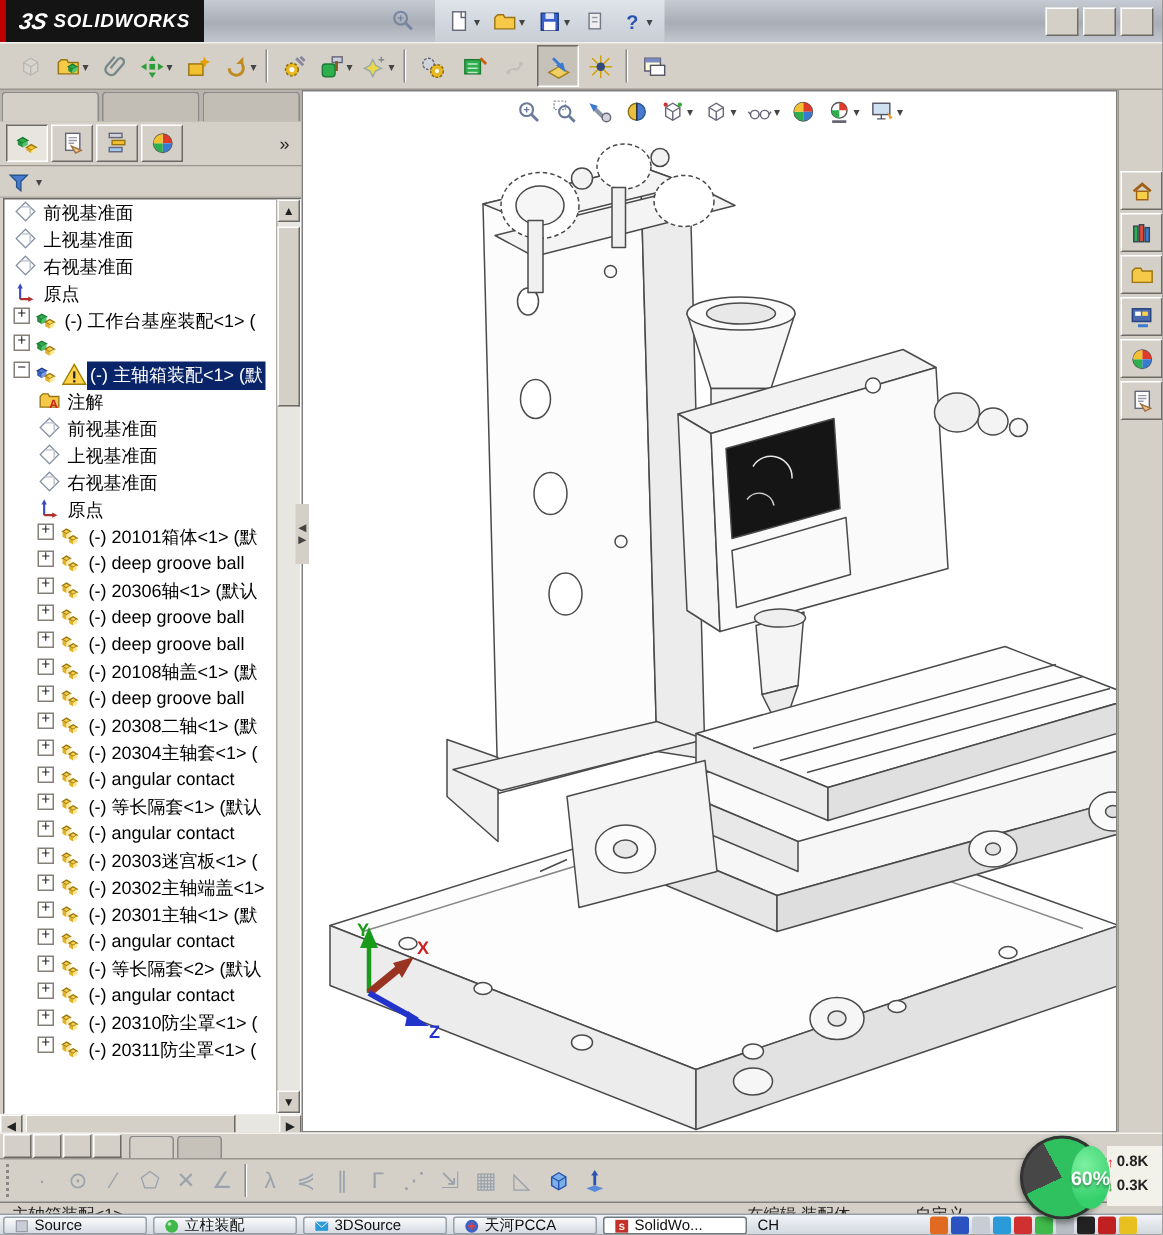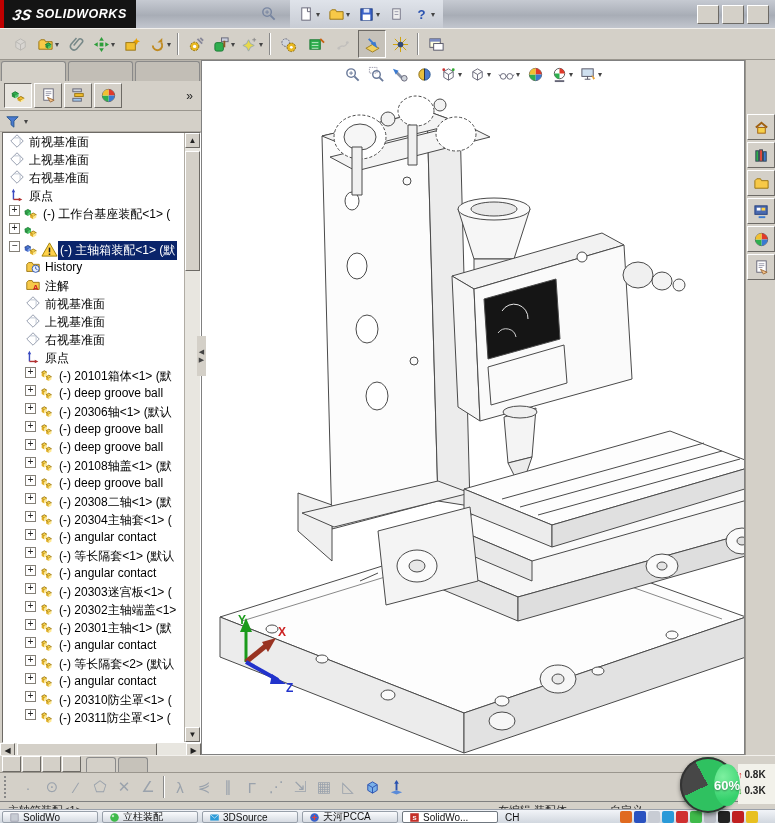--- a/index.html
+++ b/index.html
@@ -514,33 +514,20 @@
               </svg>
             </span>
             <span class="tlabel">(-) 主轴箱装配&lt;1&gt; (默</span>
           </div>
           <div class="trow lvl1">
             <span class="indent"></span>
 
             <span class="ticon">
               <svg width="17" height="17" viewBox="0 0 18 18">
                 <path d="M2 6l2-2h4l1 2h7v8H2z" fill="#f7c948" stroke="#9a7410"></path>
-                <circle cx="12" cy="11" r="4" fill="#e8f0ff" stroke="#2a52b0"></circle>
-                <path d="M12 8.5V11l2 1" stroke="#2a52b0" fill="none"></path>
-              </svg>
-            </span>
-
-            <span class="tlabel">History</span>
-          </div>
-          <div class="trow lvl1">
-            <span class="indent"></span>
-
-            <span class="ticon">
-              <svg width="17" height="17" viewBox="0 0 18 18">
-                <path d="M2 6l2-2h4l1 2h7v8H2z" fill="#f7c948" stroke="#9a7410"></path>
                 <text x="12" y="14.5" font-size="9" font-weight="bold" fill="#c22" text-anchor="middle">A</text>
               </svg>
             </span>
 
             <span class="tlabel">注解</span>
           </div>
           <div class="trow lvl1">
             <span class="indent"></span>
 
             <span class="ticon">
@@ -1323,21 +1310,21 @@
 
   <div id="taskbar">
     <span style="display:flex">
 
     <span class="taskbtn">
           <span class="ticn">
             <svg width="17" height="17" viewBox="0 0 18 18">
               <rect x="3" y="3" width="12" height="12" fill="#c8ccd4" stroke="#889"></rect>
             </svg>
           </span>
-          <span>SolidWo</span>
+          <span>Source</span>
         </span>
         <span class="taskbtn">
           <span class="ticn">
             <svg width="17" height="17" viewBox="0 0 18 18">
               <circle cx="9" cy="9" r="7" fill="#3fba4a"></circle>
               <circle cx="6.5" cy="6.5" r="2" fill="#bfe8c0"></circle>
             </svg>
           </span>
           <span>立柱装配</span>
         </span>

